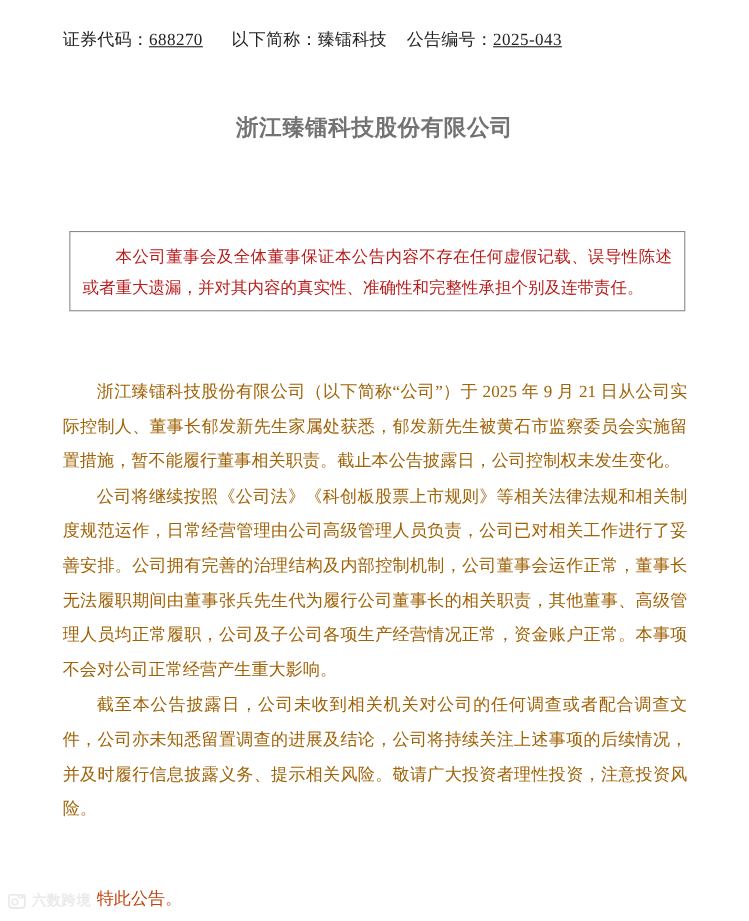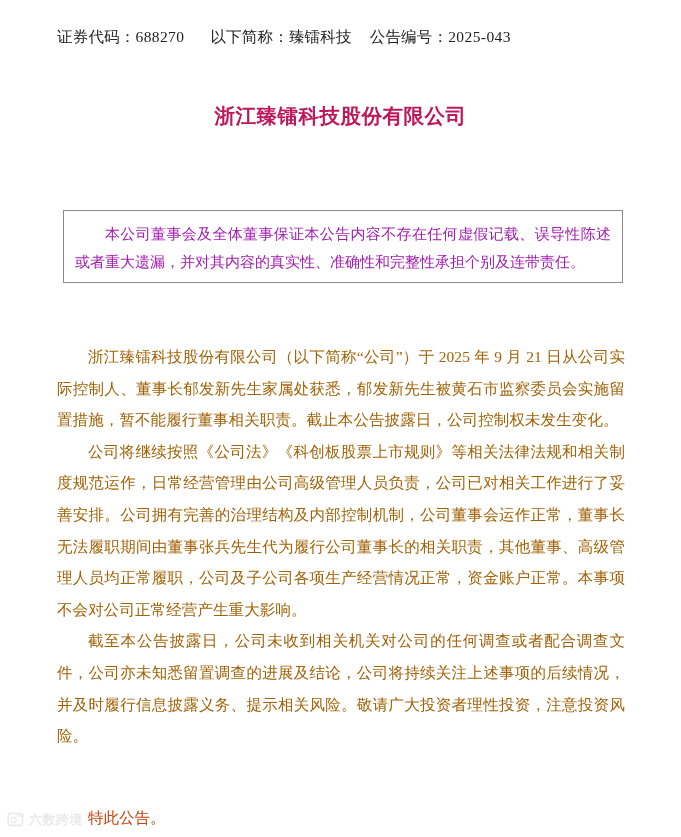--- a/index.html
+++ b/index.html
@@ -35,36 +35,37 @@
     color: #222;
     white-space: nowrap;
     letter-spacing: 0.2px;
   }
   .doc-header .seg { display: inline; }
   .doc-header .gap-lg { display: inline-block; width: 26px; }
   .doc-header .gap-sm { display: inline-block; width: 18px; }
   .doc-header .num {
     font-family: "Liberation Serif", "DejaVu Serif", serif;
     letter-spacing: 0.4px;
+    text-decoration: underline;
   }
 
   
   .title-block {
     position: absolute;
     left: 0;
     top: 97px;
     width: 681px;
     text-align: center;
   }
   .title-line {
     font-family: "DejaVu Sans", "Liberation Sans", sans-serif;
     font-weight: bold;
     font-size: 20.5px;
     line-height: 38px;
-    color: #be185d;
+    color: #737373;
     letter-spacing: 0.5px;
   }
 
   
   .disclaimer-box {
     position: absolute;
     left: 63px;
     top: 210px;
     width: 560px;
     height: 73px;
@@ -72,21 +73,21 @@
     box-sizing: border-box;
     background: #ffffff;
   }
   .disclaimer-text {
     padding: 9px 11px 0 11px;
     font-size: 15px;
     line-height: 28px;
     text-align: justify;
     text-justify: inter-character;
     text-indent: 30px;
-    color: #a21caf;
+    color: #b91c1c;
     box-sizing: border-box;
   }
 
   
   .body-area {
     position: absolute;
     left: 57px;
     top: 341px;
     width: 568px;
   }

